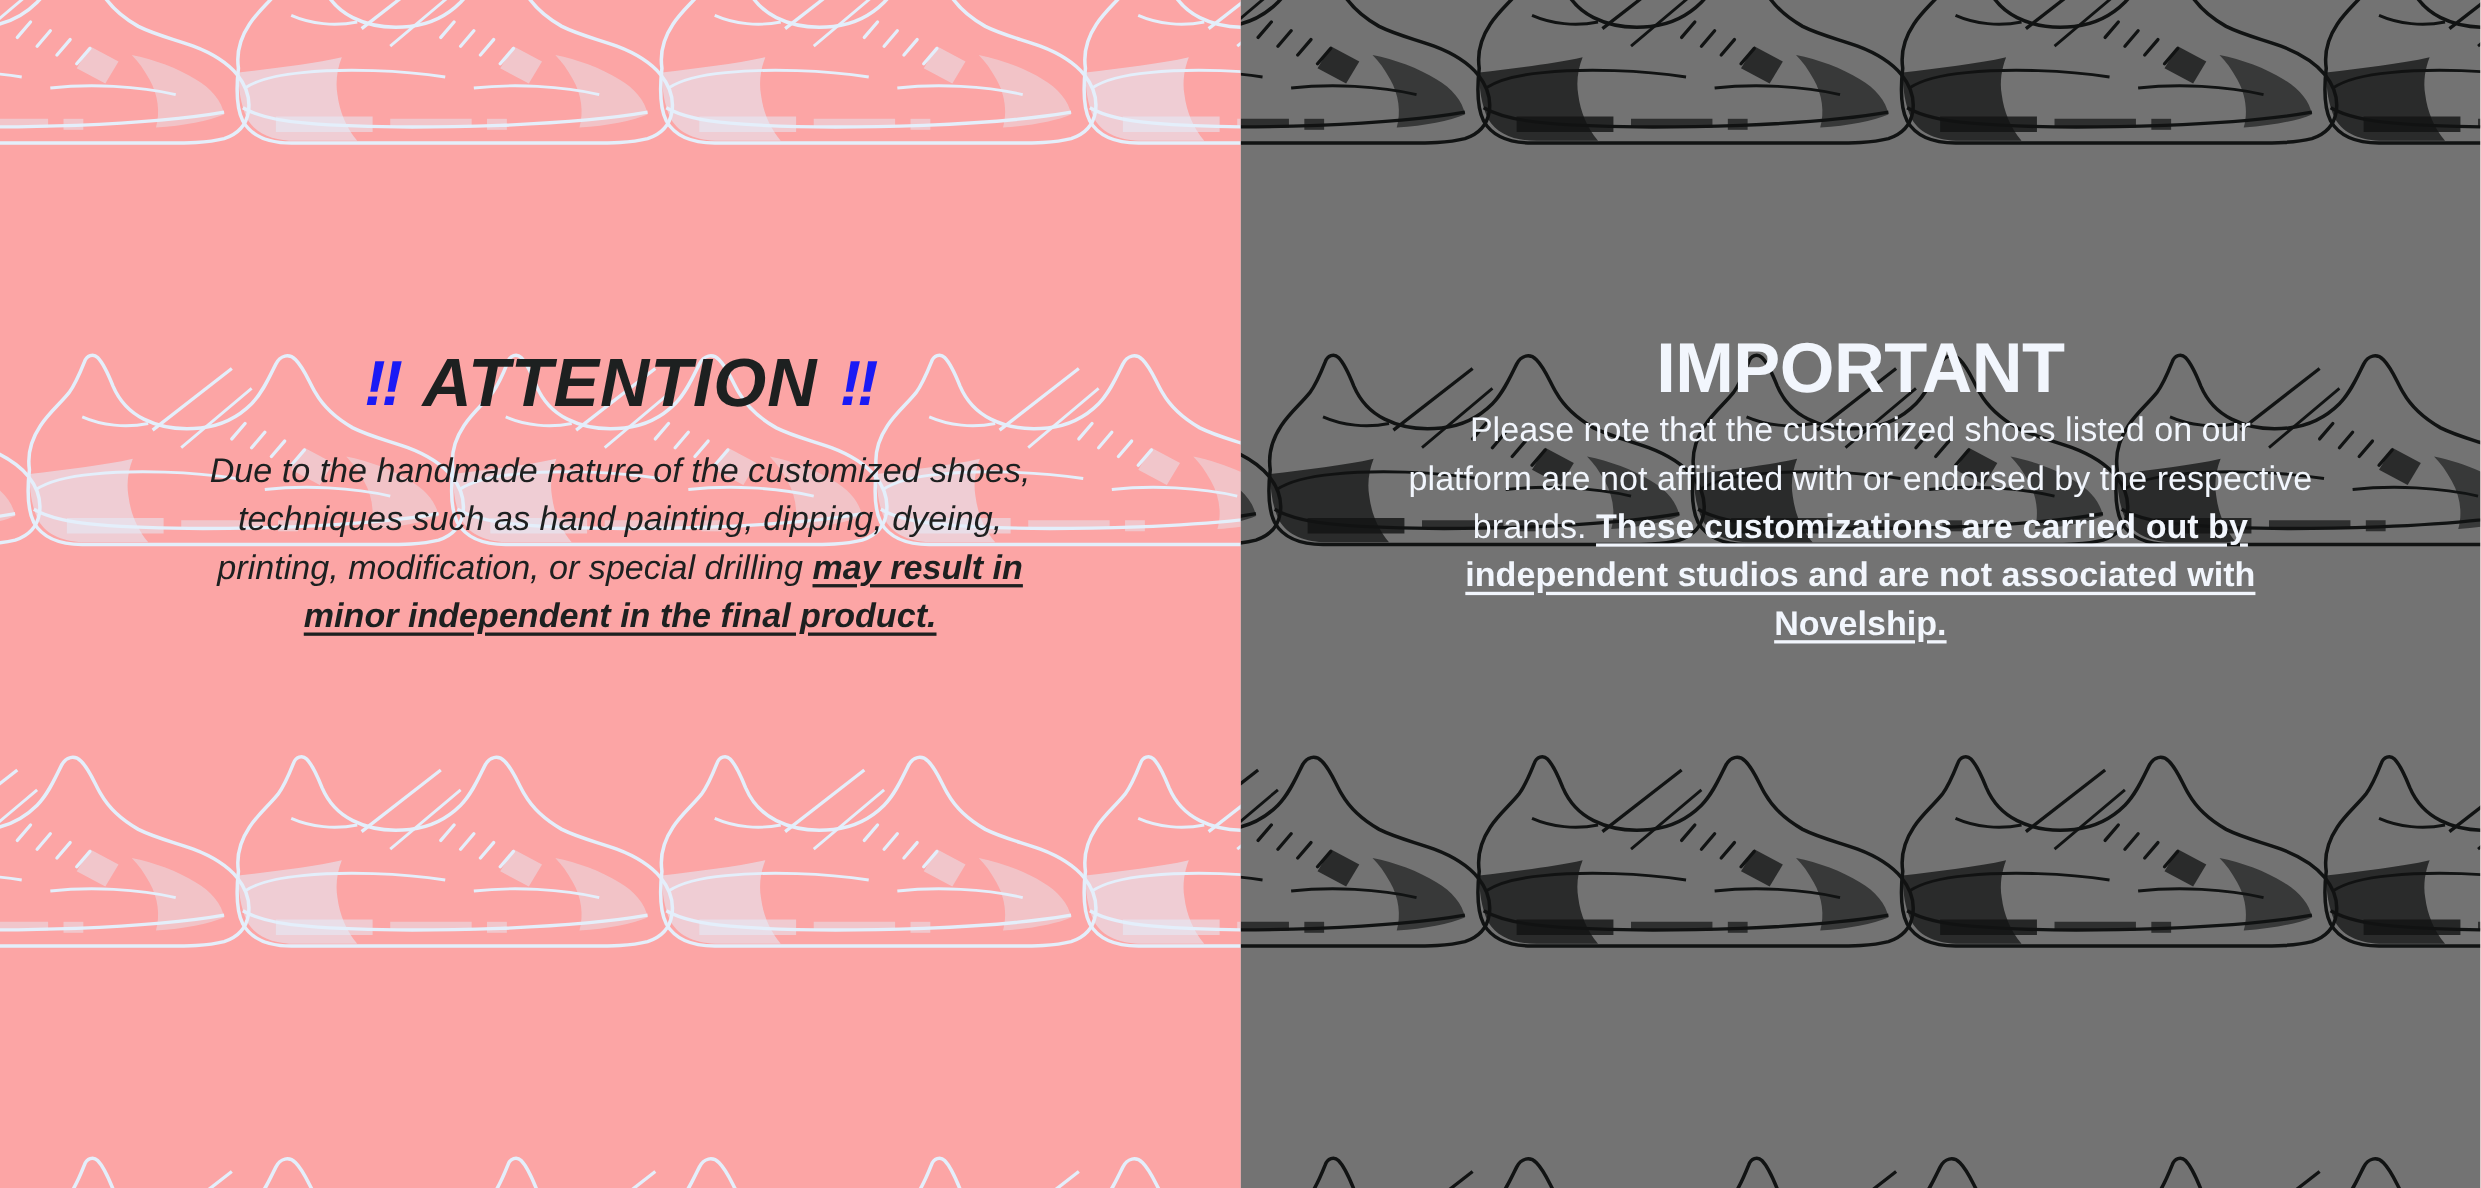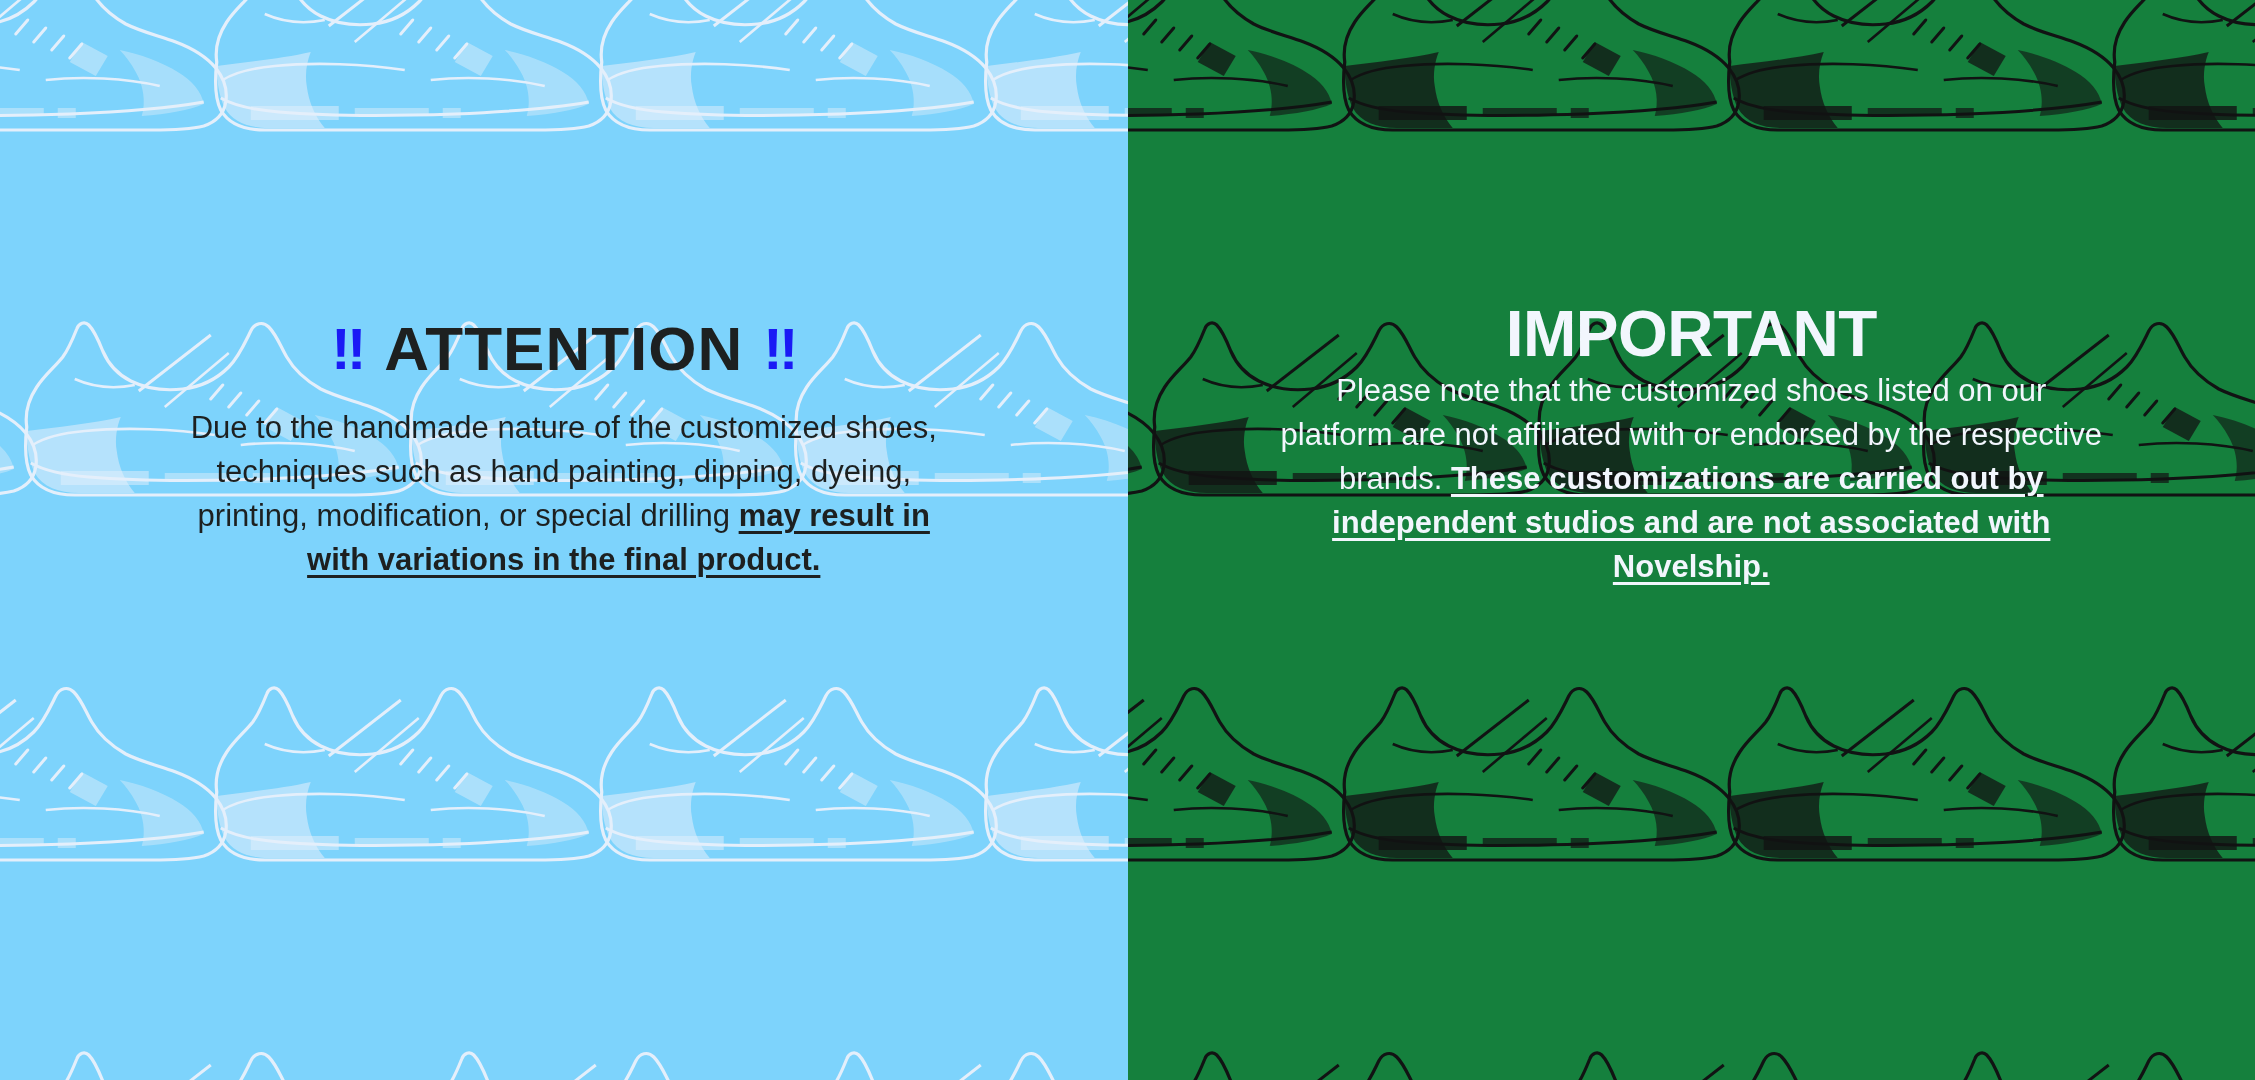--- a/index.html
+++ b/index.html
@@ -19,22 +19,22 @@
     overflow: hidden;
   }
 
   .panel {
     position: relative;
     width: 50%;
     height: 100%;
     overflow: hidden;
   }
 
-  .panel--light { background: #7dd3fc; }
-  .panel--dark  { background: #15803d; }
+  .panel--light { background: #fca5a5; font-style: italic; }
+  .panel--dark  { background: #737373; }
 
   
   .pattern {
     position: absolute;
     inset: 0;
     pointer-events: none;
   }
   .pattern svg { display: block; width: 100%; height: 100%; }
 
   
@@ -164,21 +164,21 @@
         </g>
       </svg>
     </div>
 
     <div class="content">
       <h1 class="heading heading--light">
         <span class="bangs bangs--left">‼</span><span>ATTENTION</span><span class="bangs bangs--right">‼</span>
       </h1>
 
       <p class="body-text body-text--light">
-        <span>Due to the handmade nature of the customized shoes, techniques such as hand painting, dipping, dyeing, printing, modification, or special drilling </span><span class="emph">may result in with variations in the final product.</span>
+        <span>Due to the handmade nature of the customized shoes, techniques such as hand painting, dipping, dyeing, printing, modification, or special drilling </span><span class="emph">may result in minor independent in the final product.</span>
       </p>
     </div>
   </section>
 
   <section class="panel panel--dark">
 
     <div class="pattern">
       <svg viewBox="0 0 1128 1080" preserveAspectRatio="xMidYMid slice" aria-hidden="true">
         <defs>
           <g id="sneaker-dk">

